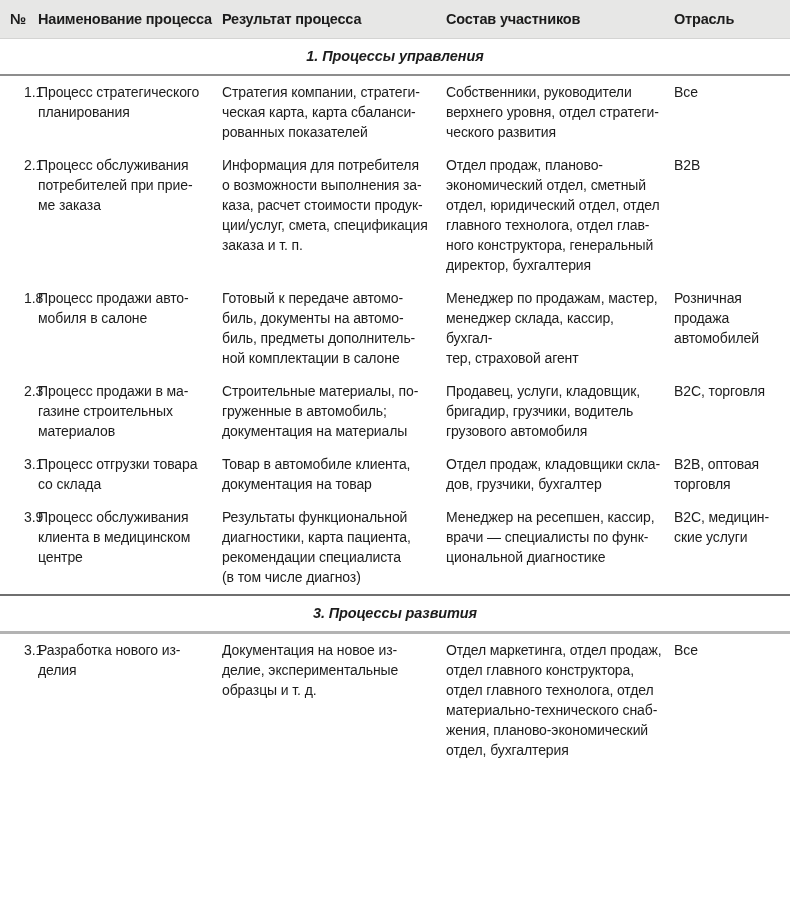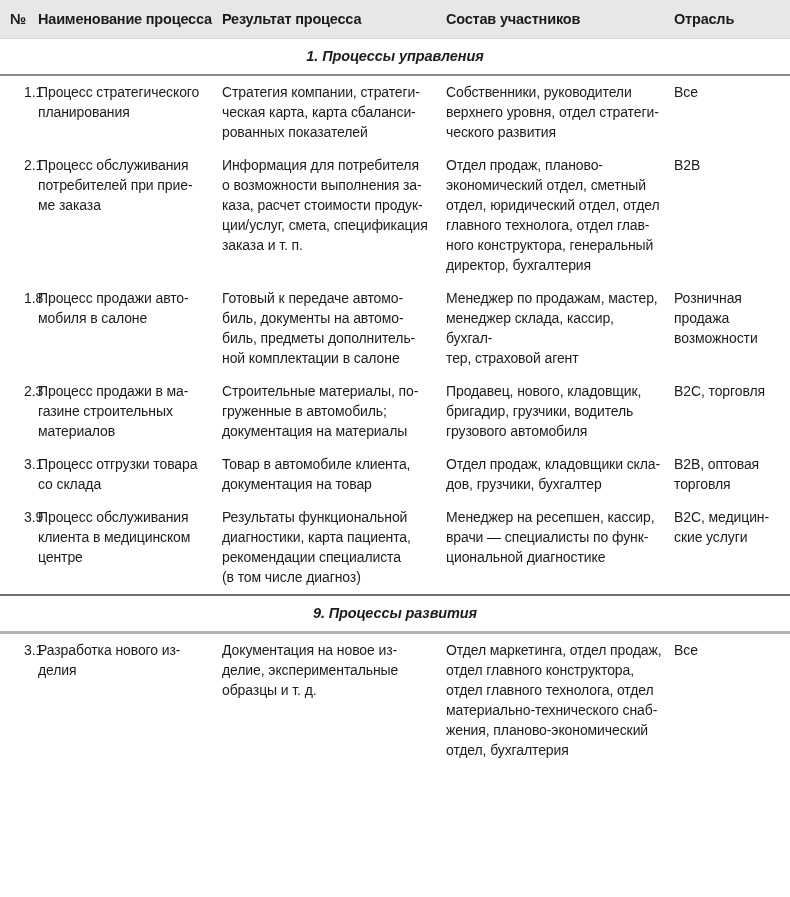--- a/index.html
+++ b/index.html
@@ -109,31 +109,31 @@
 мобиля в салоне</td>
         <td class="cell-result">Готовый к передаче автомо-
 биль, документы на автомо-
 биль, предметы дополнитель-
 ной комплектации в салоне</td>
         <td class="cell-participants">Менеджер по продажам, мастер,
 менеджер склада, кассир, бухгал-
 тер, страховой агент</td>
         <td class="cell-industry">Розничная
 продажа
-возможности</td>
+автомобилей</td>
       </tr>
       <tr>
         <td class="cell-num">2.3</td>
         <td class="cell-name">Процесс продажи в ма-
 газине строительных
 материалов</td>
         <td class="cell-result">Строительные материалы, по-
 груженные в автомобиль;
 документация на материалы</td>
-        <td class="cell-participants">Продавец, нового, кладовщик,
+        <td class="cell-participants">Продавец, услуги, кладовщик,
 бригадир, грузчики, водитель
 грузового автомобиля</td>
         <td class="cell-industry">B2C, торговля</td>
       </tr>
       <tr>
         <td class="cell-num">3.1</td>
         <td class="cell-name">Процесс отгрузки товара
 со склада</td>
         <td class="cell-result">Товар в автомобиле клиента,
 документация на товар</td>
@@ -151,21 +151,21 @@
 диагностики, карта пациента,
 рекомендации специалиста
 (в том числе диагноз)</td>
         <td class="cell-participants">Менеджер на ресепшен, кассир,
 врачи — специалисты по функ-
 циональной диагностике</td>
         <td class="cell-industry">B2C, медицин-
 ские услуги</td>
       </tr>
       <tr class="section last">
-        <td colspan="5">9. Процессы развития</td>
+        <td colspan="5">3. Процессы развития</td>
       </tr>
       <tr>
         <td class="cell-num">3.1</td>
         <td class="cell-name">Разработка нового из-
 делия</td>
         <td class="cell-result">Документация на новое из-
 делие, экспериментальные
 образцы и т. д.</td>
         <td class="cell-participants">Отдел маркетинга, отдел продаж,
 отдел главного конструктора,

